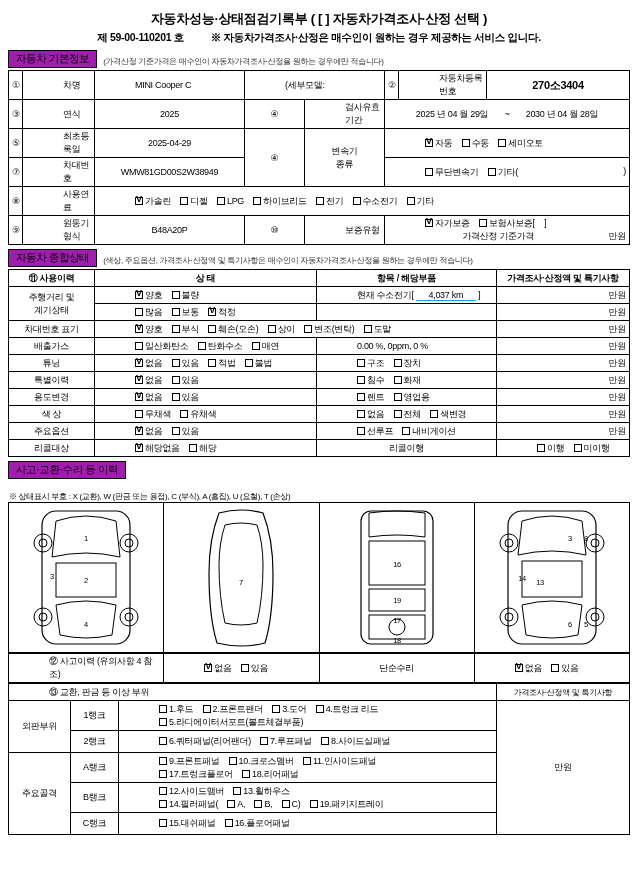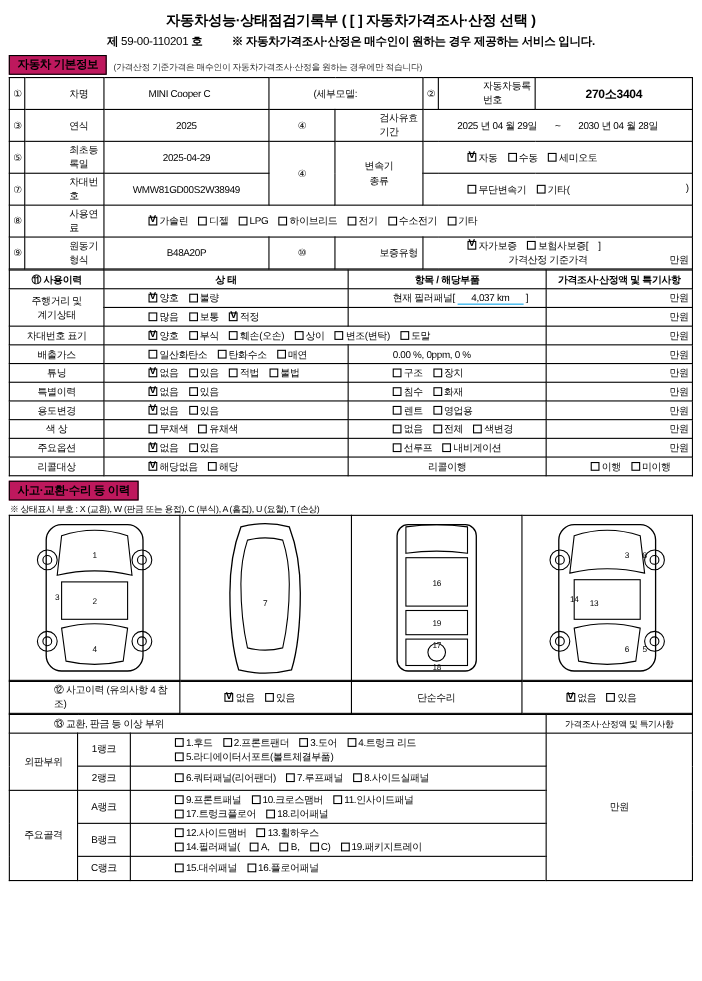--- a/index.html
+++ b/index.html
@@ -8,26 +8,26 @@
     width:638px; height:892px;
     font-family:"Liberation Sans", sans-serif;
     font-size:9px; color:#000;
     -webkit-font-smoothing:antialiased;
   }
   .page { width:638px; height:892px; padding:6px 8px 0 8px; position:relative; }
 
   
   .doc-title { text-align:center; font-size:13px; font-weight:bold; margin:4px 0 3px 0; letter-spacing:-0.3px; }
   .doc-sub { text-align:center; font-size:10.5px; font-weight:bold; margin-bottom:5px; letter-spacing:-0.3px; }
-  .doc-sub .num { font-weight:normal; }
+  .doc-sub .num { font-weight:bold; }
   .doc-sub .note { margin-left:24px; }
 
   
   .sec-bar { display:flex; align-items:flex-end; gap:6px; margin:4px 0 2px 0; }
-  .sec-bar .t { background:#be185d; border:1px solid #000; font-weight:bold; font-size:10.5px; padding:1px 7px; letter-spacing:-0.4px;}
+  .sec-bar .t { background:#a21caf; border:1px solid #000; font-weight:normal; font-size:10.5px; padding:1px 7px; letter-spacing:-0.4px;}
   .sec-bar .d { font-size:8px; color:#333; padding-bottom:1px; letter-spacing:-0.3px;}
 
   table { border-collapse:collapse; width:100%; table-layout:fixed; }
   td, th { border:1px solid #000; padding:1px 3px; font-size:9px; vertical-align:middle; height:17px; letter-spacing:-0.3px;}
   .c { text-align:center; }
   .l { text-align:left;padding-left:40px; }
   .r { text-align:right; }
   .big { font-size:11px; font-weight:bold; }
 
   
@@ -36,21 +36,21 @@
   .opt { display:inline-block; margin-right:7px; white-space:nowrap; }
   .opt:last-child{margin-right:0;}
 
   .underline { display:inline-block; border-bottom:1px solid #0ea5e9; min-width:60px; text-align:center;}
 
   
   .diagrams td { height:auto; padding:2px; }
   svg { display:block; margin:0 auto; }
   .num-lab { font-size:7.5px; text-anchor:middle; }
 
-  .note-line { font-size:8px; margin:2px 0 0 1px; letter-spacing:-0.3px;}
+  .note-line { font-size:8px; margin:12px 0 0 1px; letter-spacing:-0.3px;}
 </style>
 </head>
 <body>
 
 <div class="page">
 
   <div class="doc-title">자동차성능·상태점검기록부 ( [      ] 자동차가격조사·산정 선택 )</div>
   <div class="doc-sub">
     <span>제</span>
     <span class="num">59-00-110201</span>
@@ -144,20 +144,24 @@
         <span style="float:right">
           <span>가격산정 기준가격</span>
           <span style="display:inline-block;width:70px"></span>
           <span>만원</span>
         </span>
       </td>
     </tr>
   </tbody>
     </table>
 
+  <div class="sec-bar">
+    <div class="t">자동차 종합상태</div>
+    <div class="d">(색상, 주요옵션, 가격조사·산정액 및 특기사항은 매수인이 자동차가격조사·산정을 원하는 경우에만 적습니다)</div>
+  </div>
 
   <table>
     <colgroup>
         <col style="width:86px">
         <col style="width:222px">
         <col style="width:180px">
         <col>
       </colgroup>
     <tbody>
         <tr>
@@ -167,21 +171,21 @@
       <th class="c">가격조사·산정액 및 특기사항</th>
     </tr>
 
     <tr>
       <td class="c" rowspan="2">주행거리 및<br>계기상태</td>
       <td class="l">
         <span class="opt"><span class="cb on"></span><span>양호</span></span>
         <span class="opt"><span class="cb"></span><span>불량</span></span>
       </td>
       <td class="l">
-        <span>현재 필러패널[</span>
+        <span>현재 수소전기[</span>
         <span class="underline">4,037 km</span>
         <span>]</span>
       </td>
       <td class="r">만원</td>
     </tr>
     <tr>
       <td class="l">
         <span class="opt"><span class="cb"></span><span>많음</span></span>
         <span class="opt"><span class="cb"></span><span>보통</span></span>
         <span class="opt"><span class="cb on"></span><span>적정</span></span>

